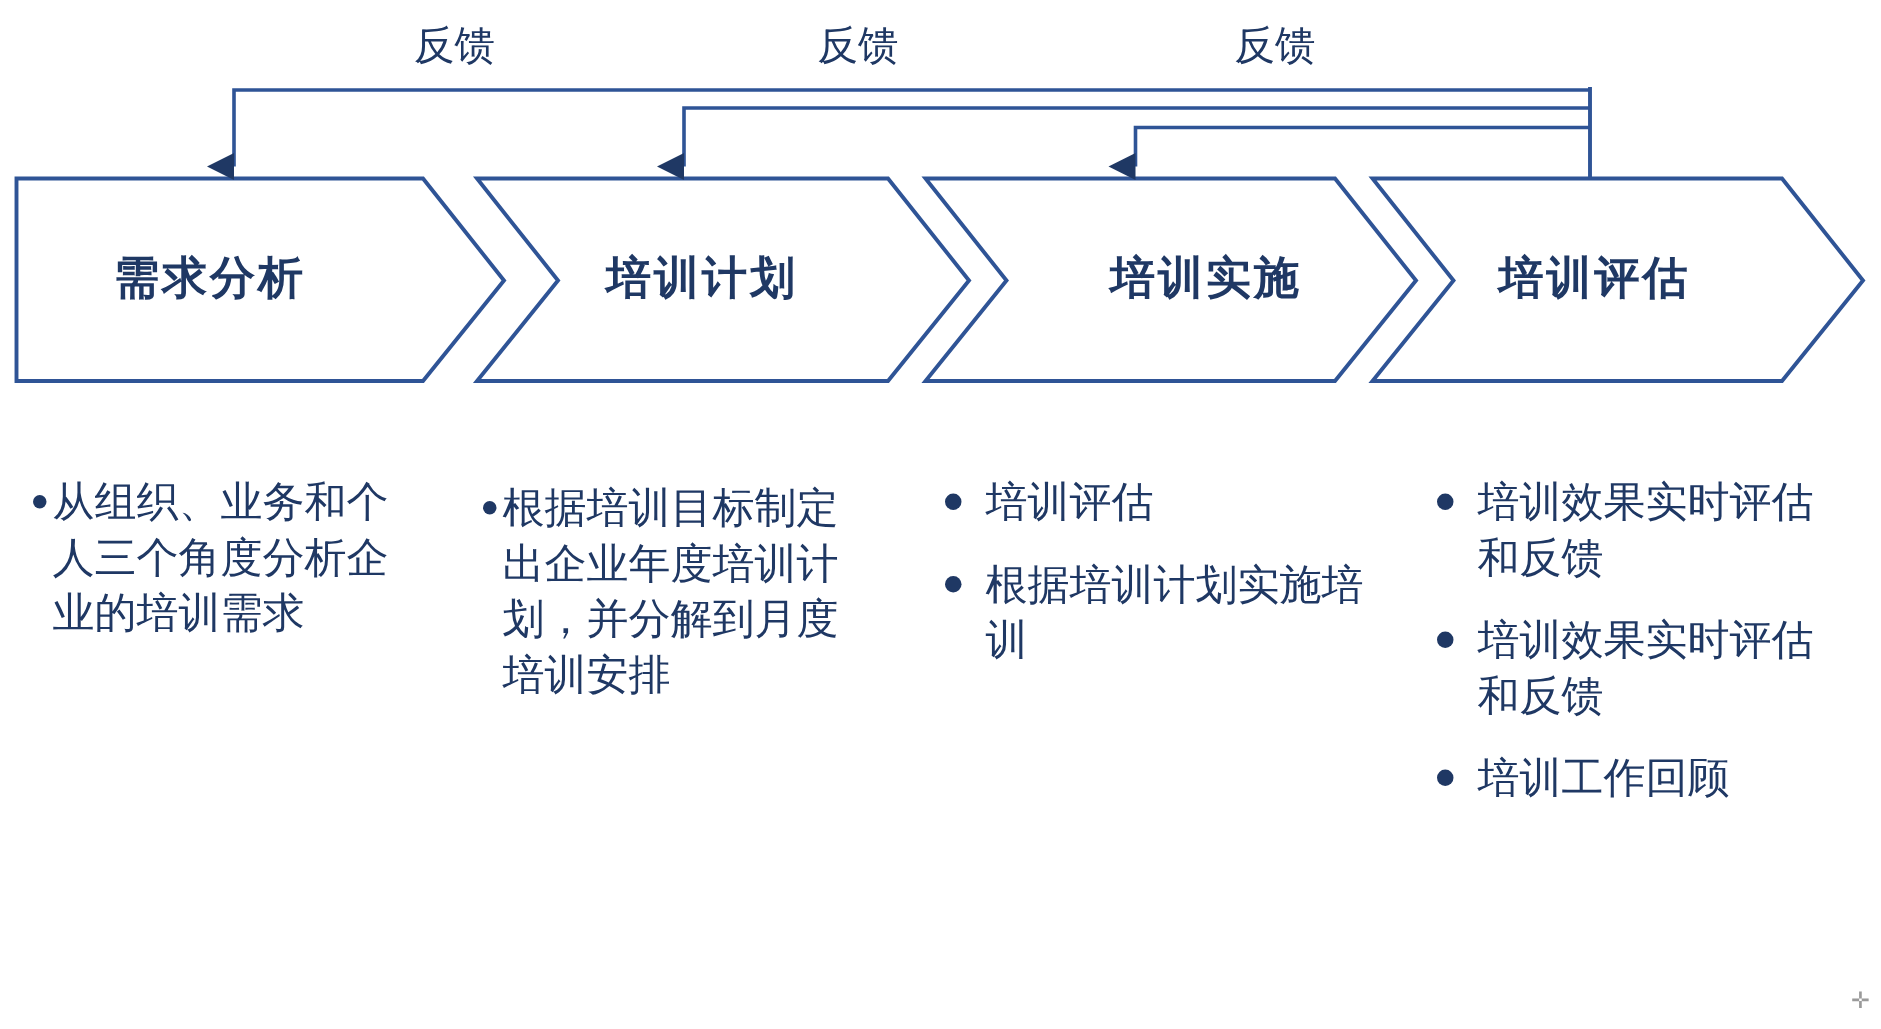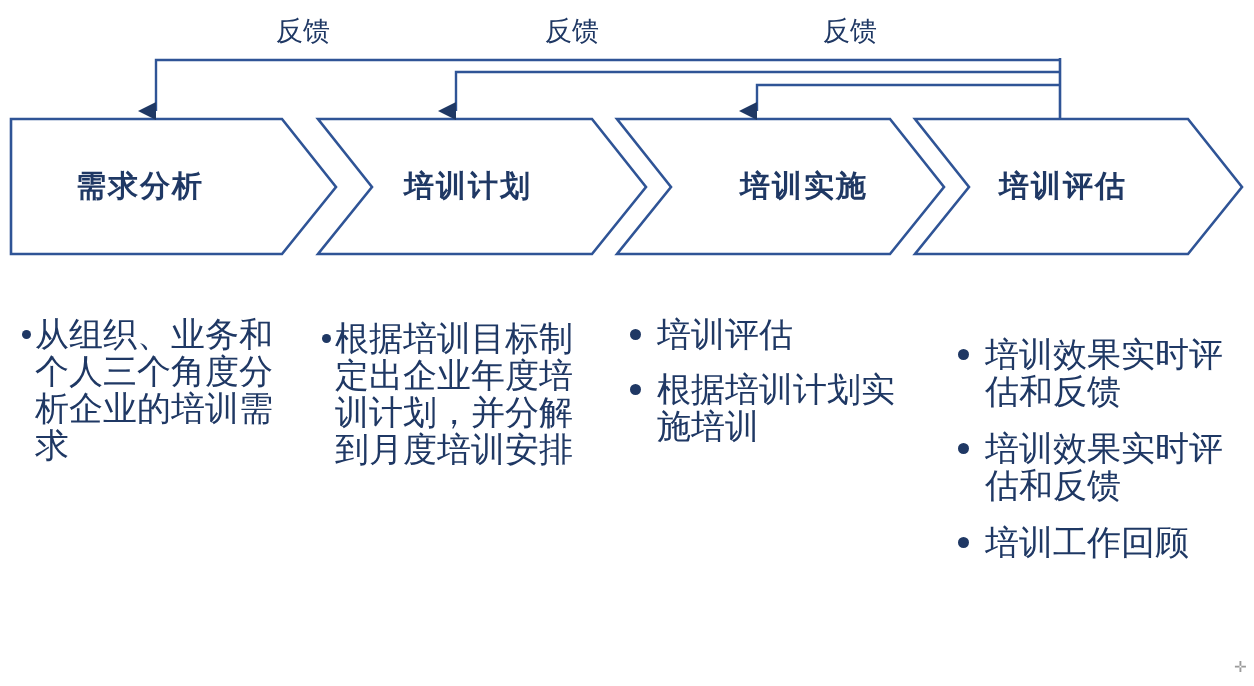--- a/index.html
+++ b/index.html
@@ -44,36 +44,36 @@
     margin-bottom:18px;
   }
   .bullet-item .dot{
     position:absolute;
     background:#1F3864;
     border-radius:50%;
     top:14px;
   }
   .bullet-item .txt{
     display:block;
-    font-size:34px;
+    font-size:28px;
     line-height:37px;
     color:#1F3864;
     word-break:break-all;
   }
 
   
   .c1 .dot{width:9px;height:9px;left:10px;}
   .c1 .txt{padding-left:23px;}
   .c2 .dot{width:9px;height:9px;left:10px;}
   .c2 .txt{padding-left:23px;}
   .c2 .small .dot{width:6px;height:6px;left:12px;top:16px;}
   .c3 .dot{width:11px;height:11px;left:8px;top:13px;}
   .c3 .txt{padding-left:35px;}
   .c4 .dot{width:11px;height:11px;left:8px;top:13px;}
-  .c4 .txt{padding-left:35px;margin-top:20px;}
+  .c4 .txt{padding-left:35px;}
 
   .corner-mark{
     position:absolute;
     color:#9a9a9a;
     font-size:15px;
     line-height:15px;
   }
 </style>
 </head>
 <body>

